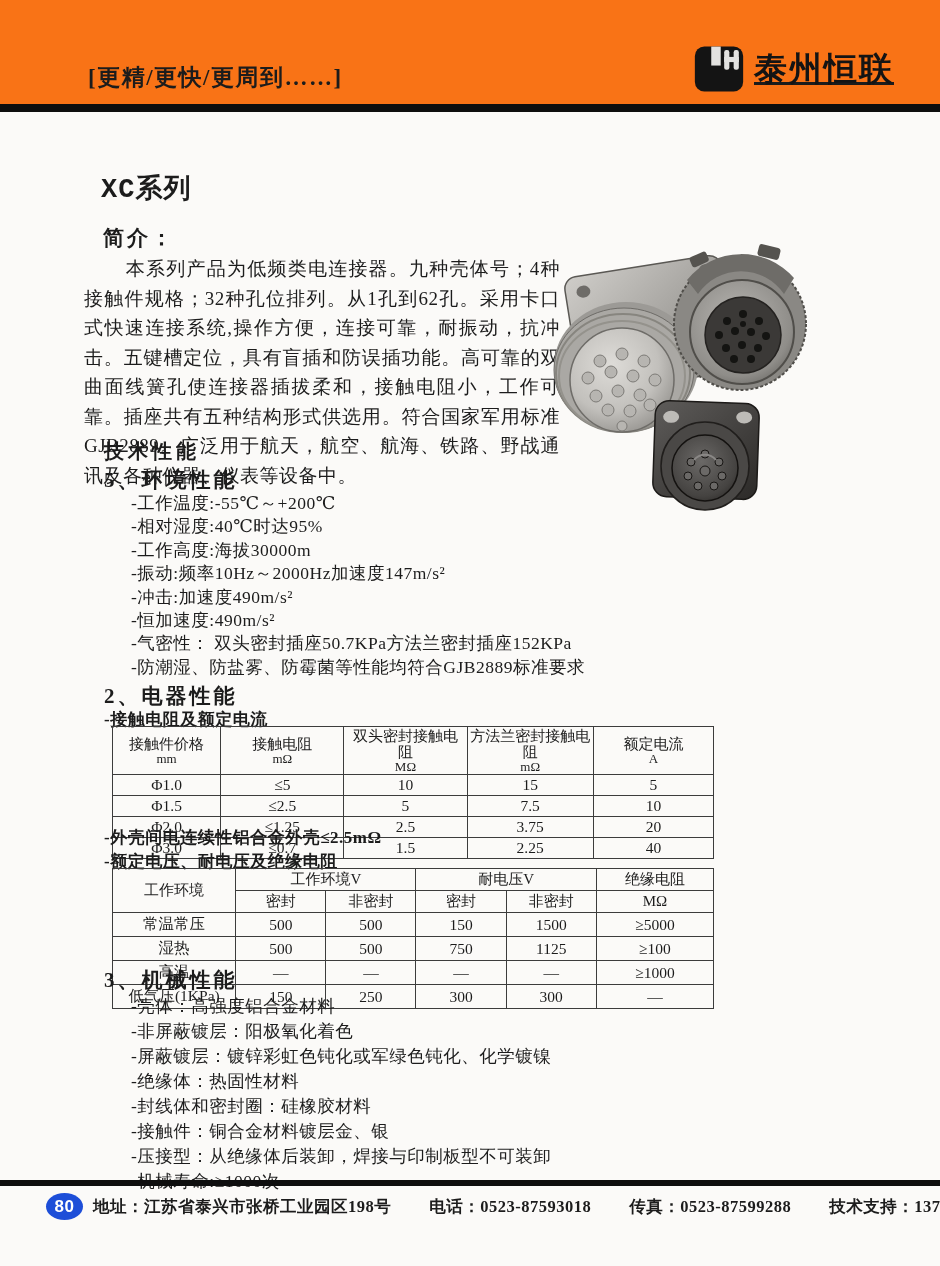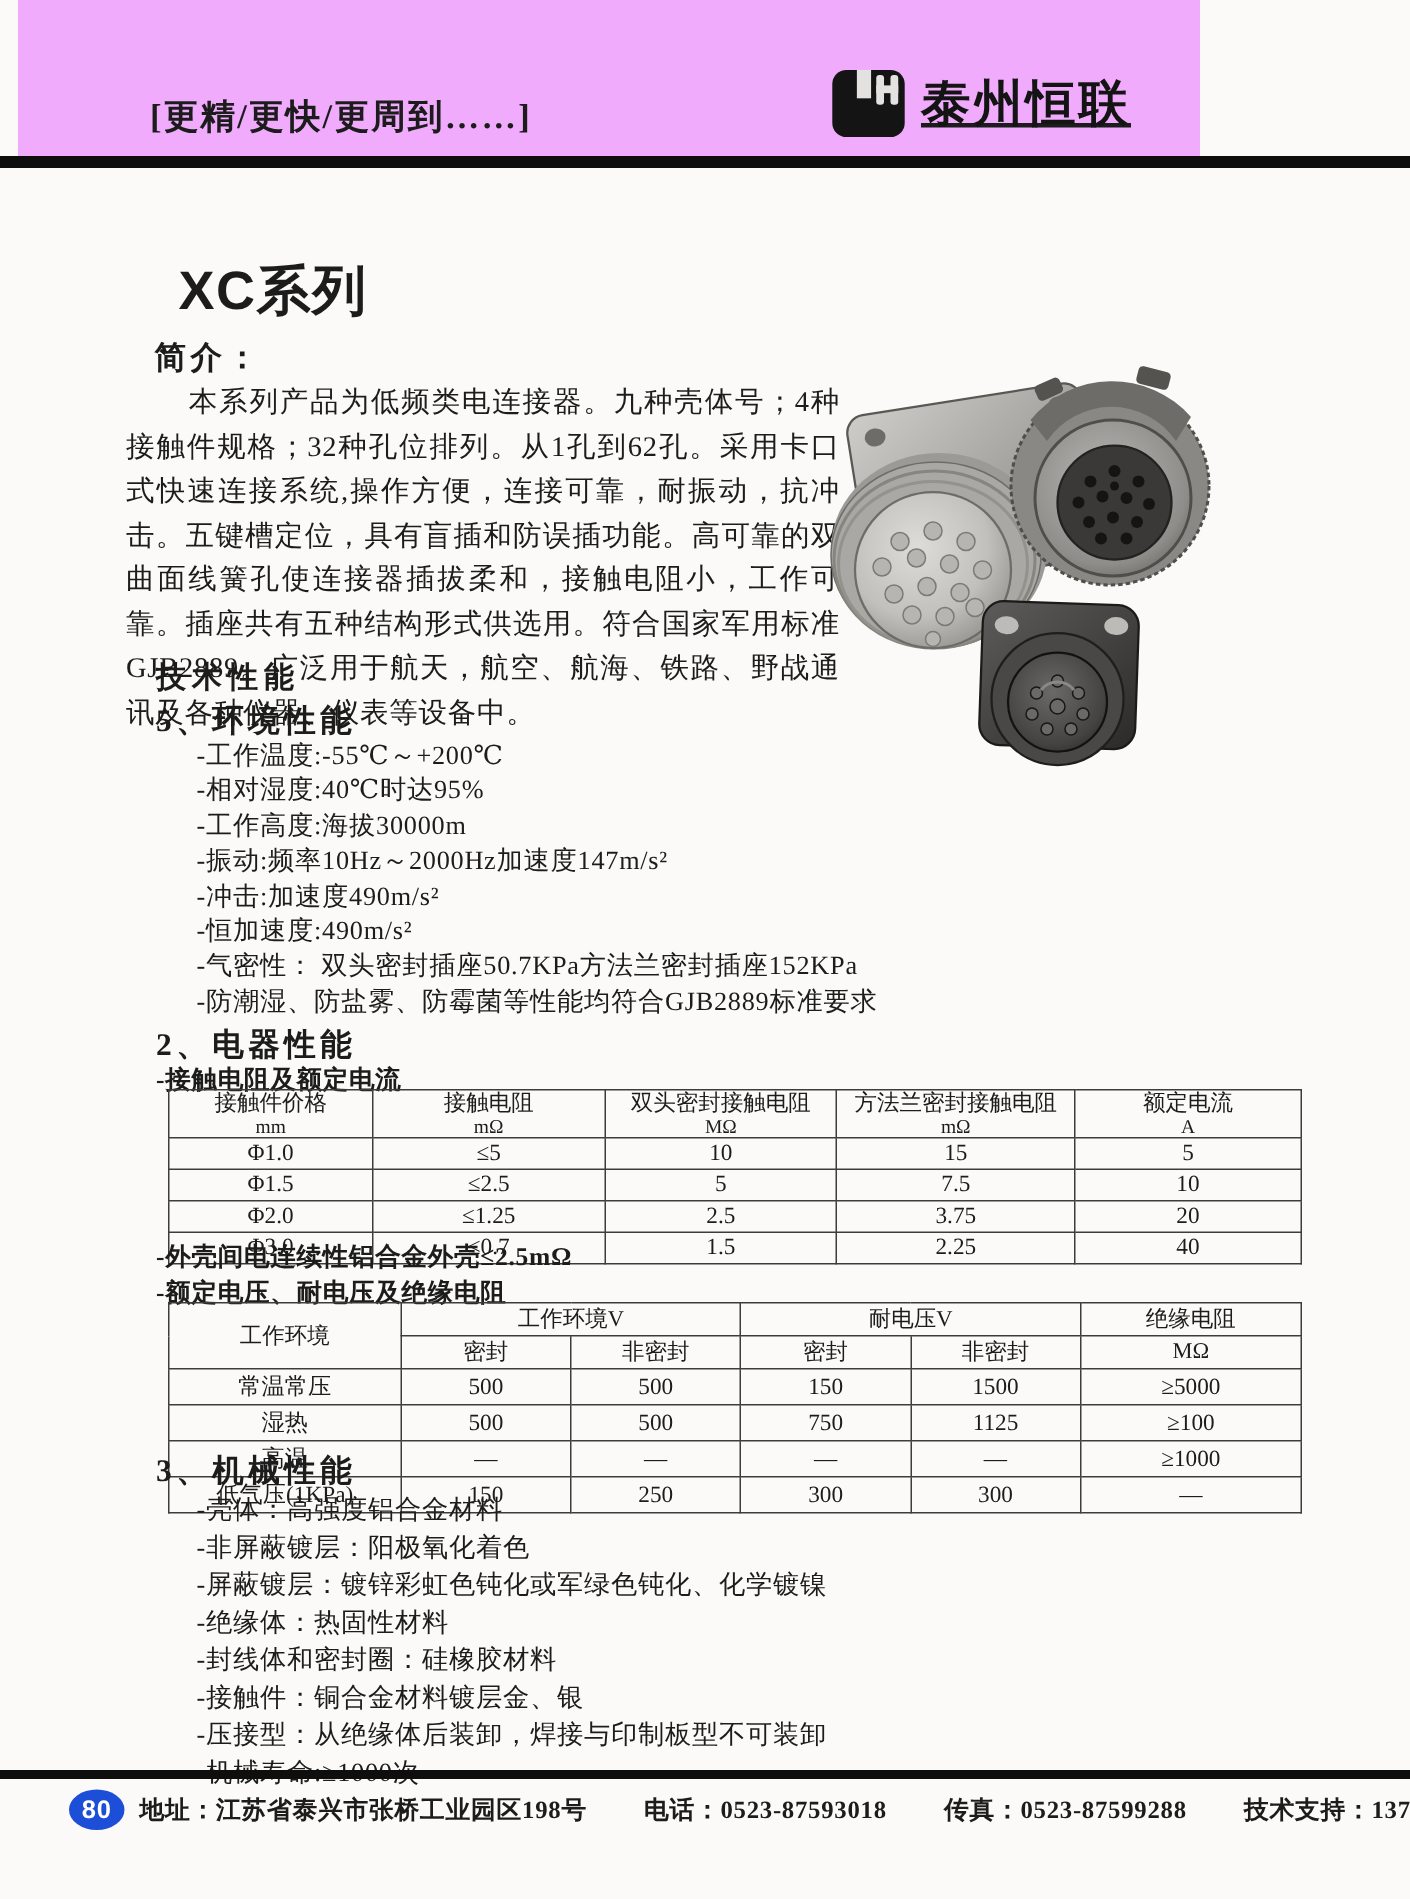--- a/index.html
+++ b/index.html
@@ -1,27 +1,27 @@
 <!DOCTYPE html>
 <html><head>
 <meta charset="utf-8">
 <style>
   html,body{margin:0;padding:0;background:#888;}
   .page{position:relative;width:940px;height:1266px;margin:0 auto;background:#fbfaf8;
         font-family:"Liberation Serif","DejaVu Serif",serif;color:#1c1c1c;overflow:hidden;}
   
-  .header{position:absolute;top:0;left:12px;width:788px;height:104px;background:#f0abfc;}
+  .header{position:absolute;top:0;left:0;width:940px;height:104px;background:#f97316;}
   .header-rule{position:absolute;top:104px;left:0;width:940px;height:8px;background:#0e0e0e;}
   .slogan{position:absolute;left:88px;top:62px;font-size:23px;font-weight:bold;letter-spacing:1.5px;}
   .logo{position:absolute;right:46px;top:44px;display:flex;align-items:center;gap:9px;text-decoration:underline;}
   .logo-mark{width:52px;height:50px;display:block;}
   .brand{font-family:"Liberation Sans","DejaVu Sans",sans-serif;font-weight:bold;font-size:33px;letter-spacing:2px;color:#141414;}
   
-  .title{position:absolute;left:119px;top:170px;font-family:Liberation Sans, sans-serif;
-         font-weight:bold;font-size:36px;letter-spacing:1px;}
+  .title{position:absolute;left:101px;top:170px;font-family:Liberation Mono, monospace;
+         font-weight:bold;font-size:27px;letter-spacing:1px;}
   .intro-heading{position:absolute;left:103px;top:224px;font-family:"Liberation Sans","DejaVu Sans",sans-serif;
          font-weight:bold;font-size:21px;letter-spacing:3px;}
   .intro-text{position:absolute;left:84px;top:254px;width:476px;font-size:19px;line-height:29.5px;
          text-indent:2.2em;text-align:justify;letter-spacing:0.5px;font-weight:500;}
   
   .photos{position:absolute;left:522px;top:228px;width:418px;height:312px;}
   
   .tech-heading{position:absolute;left:104px;top:438px;font-family:"Liberation Sans","DejaVu Sans",sans-serif;
          font-weight:bold;font-size:20px;letter-spacing:4px;}
   .sec-heading{position:absolute;font-size:21px;font-weight:bold;letter-spacing:3px;}
@@ -30,21 +30,21 @@
   .mech-heading{left:104px;top:966px;}
   .plain-list{position:absolute;font-size:17.5px;letter-spacing:0.5px;}
   .env-list{left:131px;top:492px;line-height:23.4px;}
   .mech-list{left:131px;top:994px;line-height:25px;}
   .sub-label{position:absolute;font-size:17px;font-weight:bold;letter-spacing:0.5px;}
   .table1-label{left:104px;top:708px;}
   .shell-note{left:104px;top:826px;}
   .table2-label{left:104px;top:850px;}
   
   table{border-collapse:collapse;table-layout:fixed;position:absolute;background:transparent;}
-  .tbl{left:112px;width:756px;font-size:15px;text-align:center;}
+  .tbl{left:112px;width:602px;font-size:15px;text-align:center;}
   .tbl th,.tbl td{border:1px solid #3c3c3c;padding:1px 2px;font-weight:normal;}
   .tbl td{height:18px;font-size:15.5px;margin-top:32px;}
   .table1{top:726px;}
   .table2{top:868px;}
   .hd-name{display:block;font-size:15px;line-height:16px;}
   .hd-unit{display:block;font-size:13px;line-height:13px;}
   .t1c0{width:18%;} .t1c1{width:20.5%;} .t1c2{width:20.5%;} .t1c3{width:21%;} .t1c4{width:20%;}
   .t2c0{width:20.5%;} .t2cs{width:15%;} .t2c5{width:19.5%;}
   .table2 th{font-size:15px;height:16px;}
   

